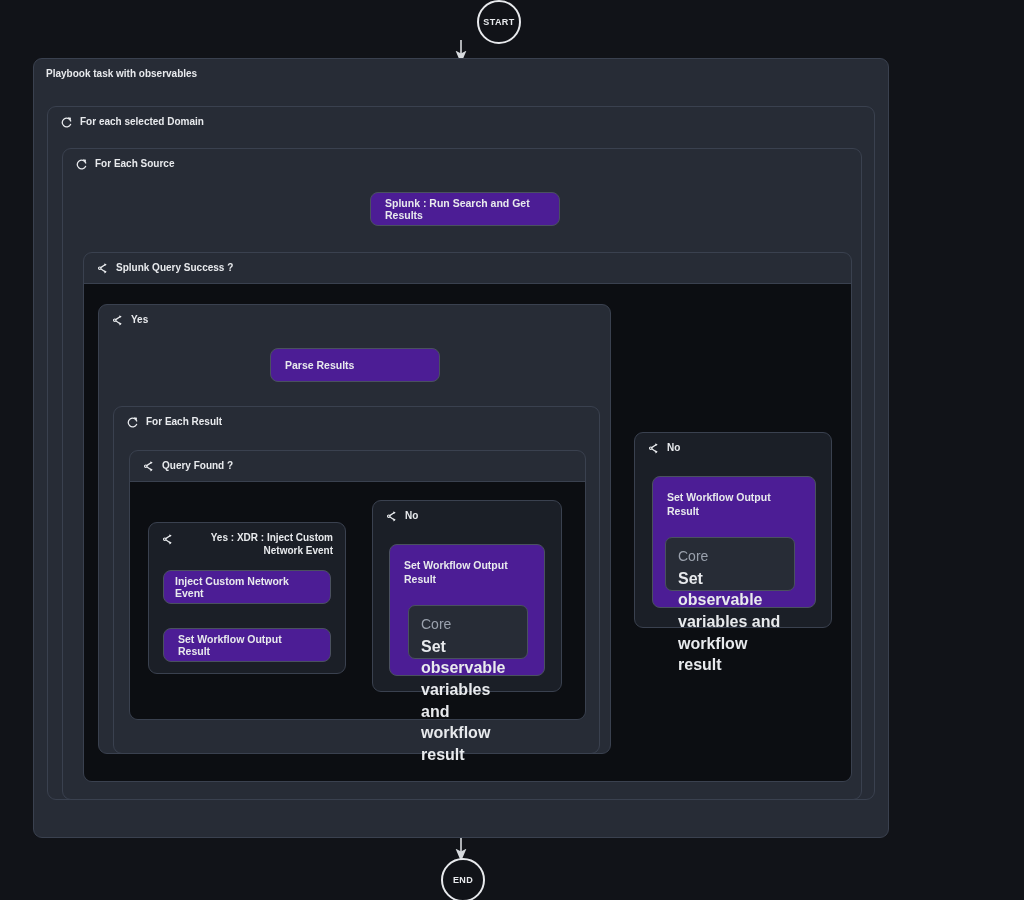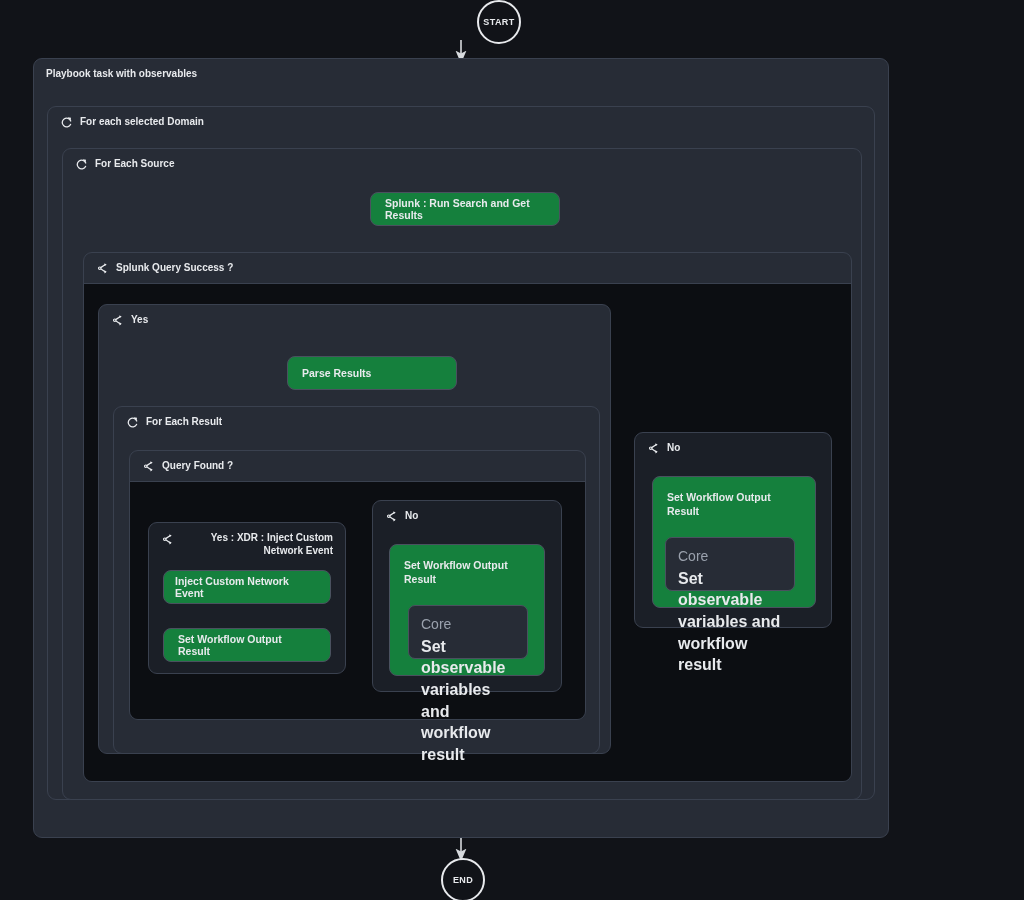--- a/index.html
+++ b/index.html
@@ -55,21 +55,21 @@
     border-top: 1px solid #3a414f;
   }
 
   .phead .lbl { line-height: 1.25; }
 
   
   .node {
     position: absolute;
     border-radius: 8px;
     border: 1px solid #4a515f;
-    background: #15803d;
+    background: #4c1d95;
     box-sizing: border-box;
     color: #e8eaed;
     font-size: 10.5px;
     font-weight: bold;
     display: flex; align-items: center;
     padding: 0 14px;
   }
   .node.topaligned {
     display: block;
     padding: 13px 14px 0 14px;
@@ -206,21 +206,21 @@
           <path d="M11.6 3.2 L6.2 6.6 M6.2 8.6 L11.6 12.2" fill="none" stroke="#e8eaed" stroke-width="1.5" stroke-linecap="round"></path>
           <circle cx="4.6" cy="7.6" r="1.5" fill="none" stroke="#e8eaed" stroke-width="1.4"></circle>
           <path d="M10.4 1.4 L13.2 3.4 L10.3 5.0 Z" fill="#e8eaed"></path>
           <path d="M10.3 10.3 L13.2 12.0 L10.4 14.0 Z" fill="#e8eaed"></path>
         </svg>
       </span>
       <span class="lbl">Yes</span>
     </div>
   </div>
 
-  <div class="node" style="left:287px; top:348px; width:170px; height:34px;margin-top:8px;">
+  <div class="node" style="left:270px; top:348px; width:170px; height:34px;">
     <span>Parse Results</span>
   </div>
 
   <div class="panel solid" style="left:113px; top:406px; width:487px; height:348px;">
     <div class="phead">
       <span class="icon">
         <svg width="13" height="13" viewBox="0 0 16 16">
           <path d="M13.2 6.1A5.4 5.4 0 1 0 13 10.4" fill="none" stroke="#e8eaed" stroke-width="1.6" stroke-linecap="round"></path>
           <path d="M9.6 1.6 L13.6 2.3 L12.9 6.3 Z" fill="#e8eaed"></path>
         </svg>

